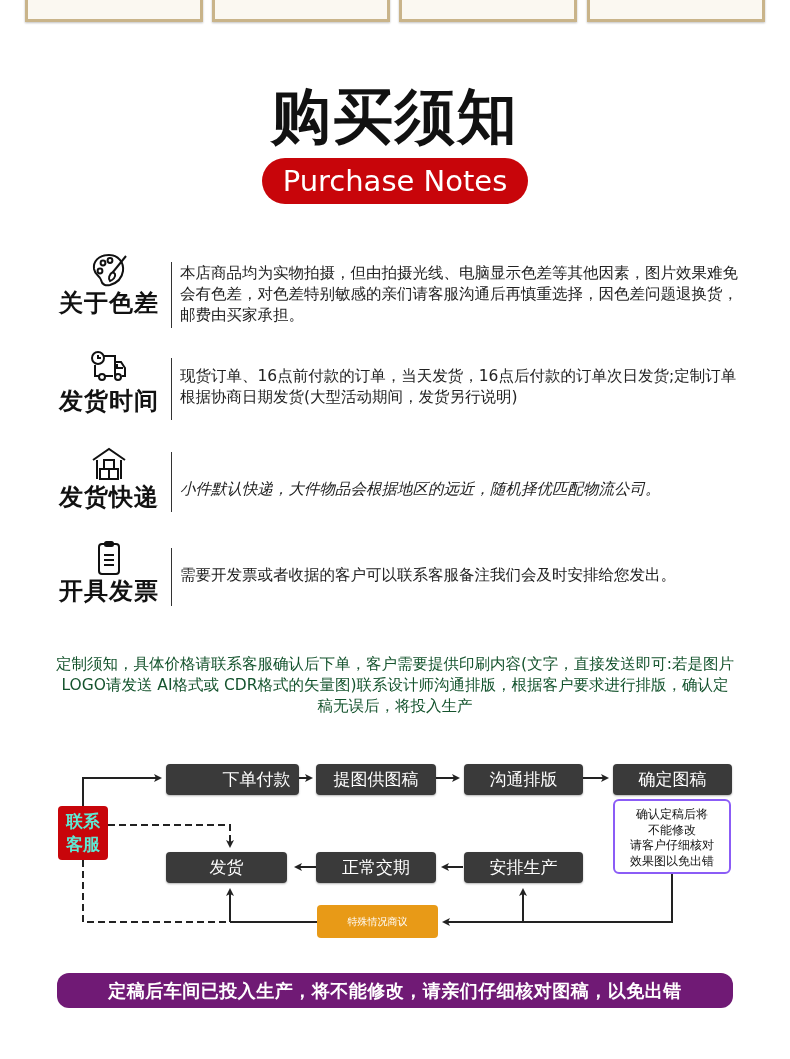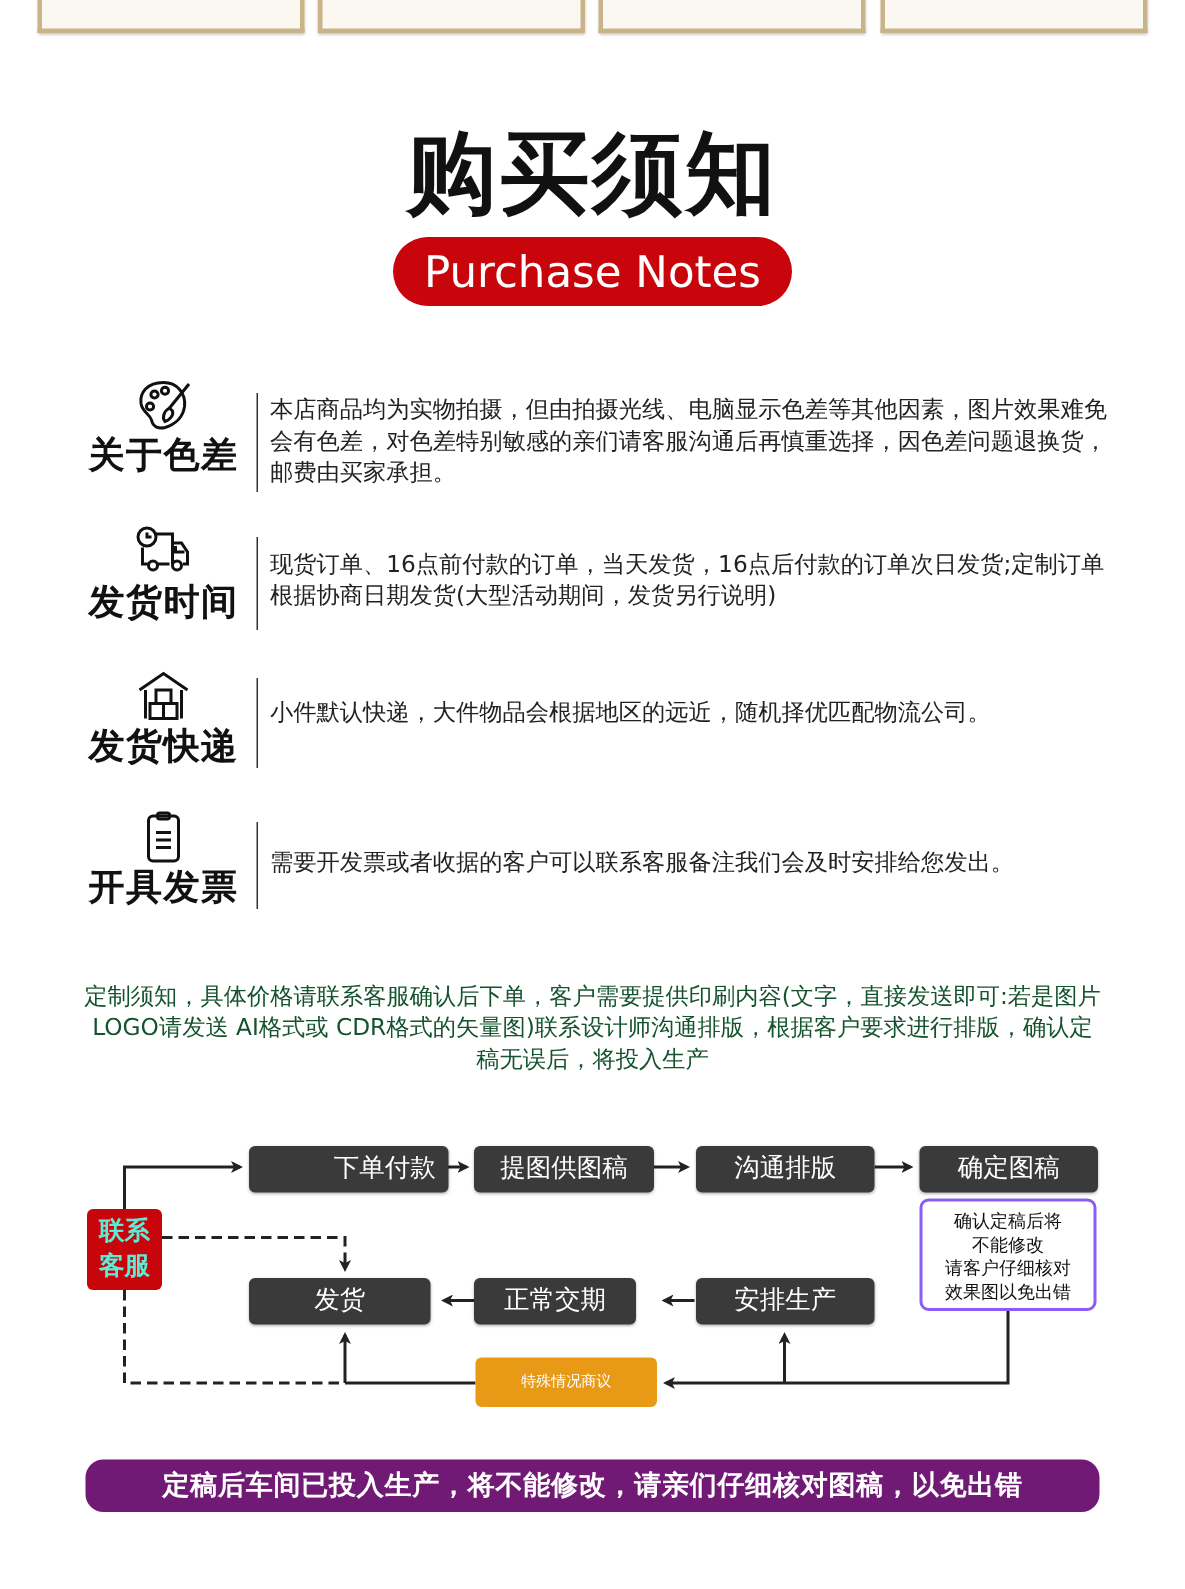--- a/index.html
+++ b/index.html
@@ -125,21 +125,21 @@
       <path d="M4 14 L20 3 L36 14"></path>
         <path d="M8 14 V33"></path>
         <path d="M32 14 V33"></path>
       <rect x="15" y="14" width="10" height="9"></rect>
         <rect x="11" y="23" width="9" height="10"></rect>
         <rect x="20" y="23" width="9" height="10"></rect>
     </svg>
     <span class="note-label">发货快递</span>
   </div>
   <div class="note-divider" style="top:6px;height:60px;"></div>
-  <div class="note-text" style="top:19px;">小件默认快递，大件物品会根据地区的远近，随机择优匹配物流公司。</div>
+  <div class="note-text" style="top:33px;font-style:italic;">小件默认快递，大件物品会根据地区的远近，随机择优匹配物流公司。</div>
 </div>
 
 <div class="note" style="top:540px;height:66px;">
   <div class="note-left">
     <svg class="note-icon" viewBox="0 0 40 36" fill="none" stroke="#111" stroke-width="2">
       <rect x="10" y="4" width="20" height="30" rx="3"></rect>
         <rect x="16" y="2" width="8" height="4" rx="1.5"></rect>
       <path d="M15 15 H25"></path>
         <path d="M15 20 H25"></path>
         <path d="M15 25 H25"></path>
@@ -188,19 +188,19 @@
   <div class="fbox" style="left:613px;top:764px;width:119px;">确定图稿</div>
 
   <div class="confirm-note">
     <div>确认定稿后将</div>
     <div>不能修改</div>
     <div>请客户仔细核对</div>
     <div>效果图以免出错</div>
   </div>
 
   <div class="fbox" style="left:166px;top:852px;width:121px;">发货</div>
-  <div class="fbox" style="left:316px;top:852px;width:108px;">正常交期</div>
+  <div class="fbox" style="left:316px;top:852px;width:120px;">正常交期</div>
   <div class="fbox" style="left:464px;top:852px;width:119px;">安排生产</div>
 
   <div class="special-box">特殊情况商议</div>
 </div>
 
 <div class="warn-pill">定稿后车间已投入生产，将不能修改，请亲们仔细核对图稿，以免出错</div>
 
 </body></html>

